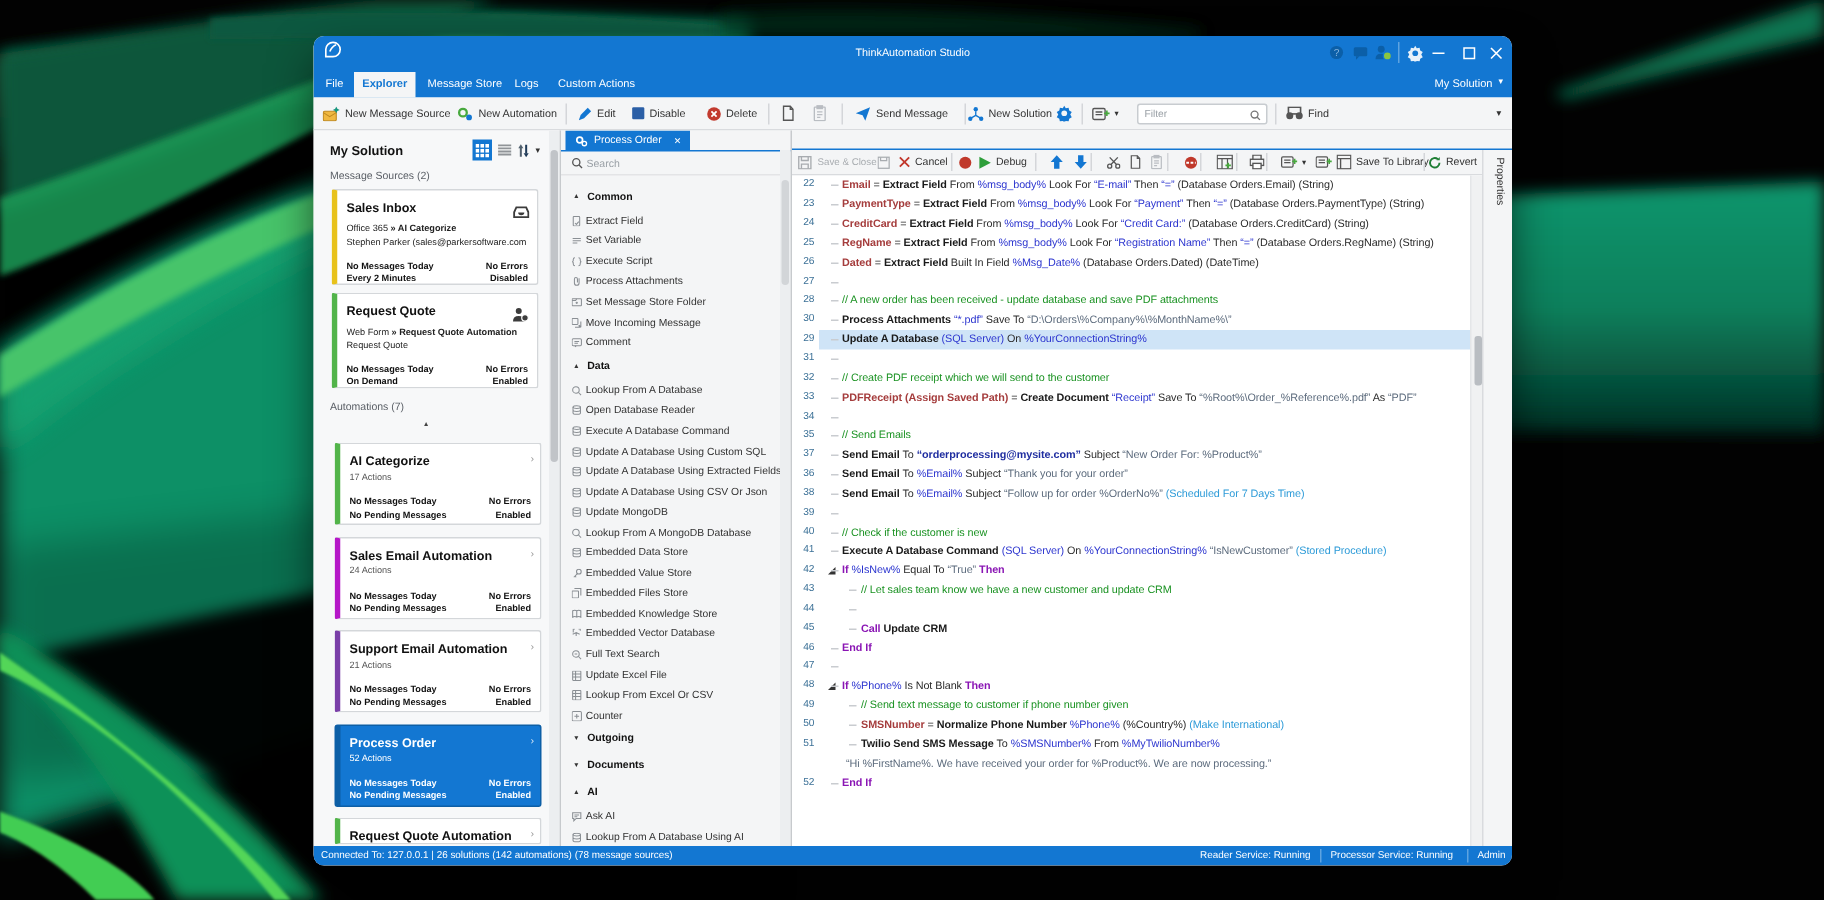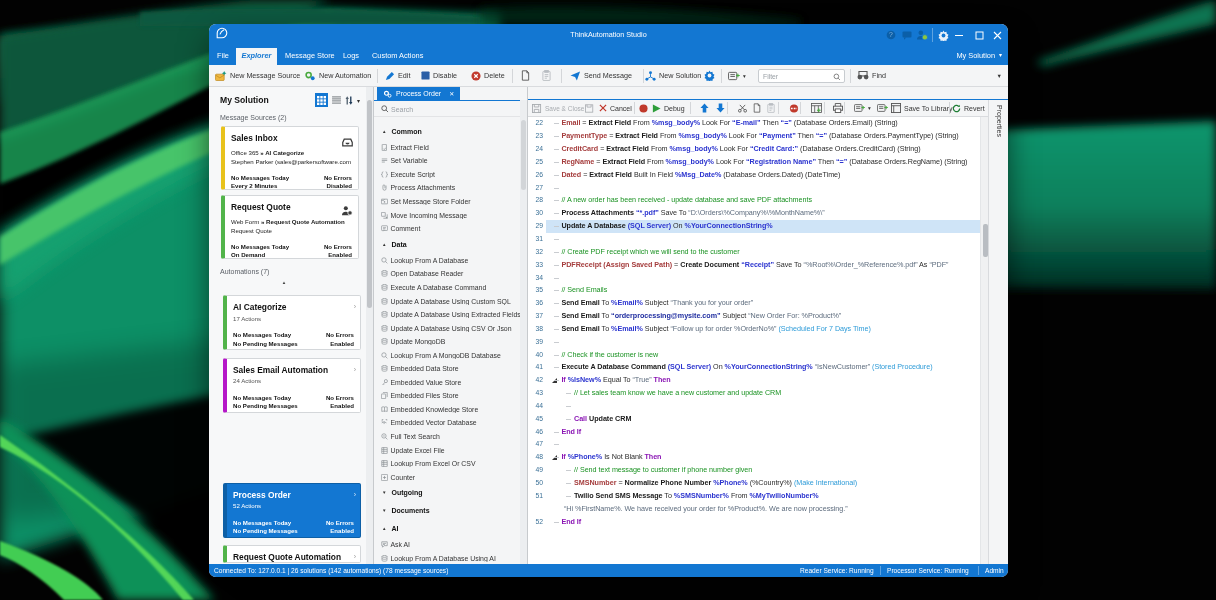--- a/index.html
+++ b/index.html
@@ -5,21 +5,21 @@
 html,body { width:1216px; height:600px; overflow:hidden; font-family:"Liberation Sans",sans-serif; }
 body { position:relative; background:#000; }
 #bg { position:absolute; inset:0; }
 #win { position:absolute; left:209px; top:24px; width:799px; height:553px; border-radius:7px; overflow:hidden; background:#fff; box-shadow:0 14px 32px -4px rgba(0,0,0,.72); }
 .tbar { height:22px; background:#1377d2; position:relative; color:#fff; }
 .tbar .logo { position:absolute; left:7px; top:3px; }
 .tbar .title { position:absolute; left:0; right:0; top:6px; text-align:center; font-size:7.2px; }
 .tico { position:absolute; top:3px; height:16px; width:16px; display:flex; align-items:center; justify-content:center; }
 .mbar { height:19px; background:#1377d2; position:relative; color:#fff; font-size:7.4px; }
 .mtab { position:absolute; top:0; height:19px; line-height:19px; text-align:center; white-space:nowrap; }
-.mtab.act { background:#f4f5f6; color:#1377d2; font-weight:bold; top:2px; height:17px; line-height:16px;font-style:italic; }
+.mtab.act { background:#f4f5f6; color:#1377d2; font-weight:bold; top:2px; height:17px; line-height:16px; }
 .tool { height:22px; background:#f4f5f6; border-bottom:1px solid #d9dbde; position:relative; font-size:7.2px; color:#333; }
 .tbtn { position:absolute; top:0; height:21px; display:flex; align-items:center; gap:3px; }
 .tsep { position:absolute; top:4px; height:14px; width:1px; background:#d4d6d9; }
 #content { position:absolute; top:63px; bottom:13px; left:0; right:0; display:flex; }
 #lpanel { width:165px; background:#f7f8f9; border-right:1px solid #c7cacd; position:relative; overflow:hidden; }
 #mpanel { width:154px; background:#f4f5f6; border-right:1px solid #c7cacd; position:relative; overflow:hidden; }
 #epanel { flex:1; background:#fff; position:relative; overflow:hidden; }
 .lpt { position:absolute; left:11px; top:8px; font-size:8.6px; font-weight:bold; color:#111; }
 .vicons { position:absolute; right:13px; top:6px; display:flex; align-items:center; gap:4px; }
 .vgrid { width:13px; height:14px; background:#1377d2; display:flex; align-items:center; justify-content:center; }
@@ -64,21 +64,21 @@
 .ln { position:absolute; left:0; top:0; width:15px; text-align:right; color:#3c7197; font-size:6.8px; font-weight:normal; }
 .tick { position:absolute; left:25.5px; top:6px; width:5px; height:1px; background:#c9ccd0; }
 .fold { position:absolute; left:24px; top:3.5px; width:0; height:0; border-left:5px solid transparent; border-bottom:5px solid #333; }
 .cx { position:absolute; left:33.4px; top:0; }
 .cx.i1 { left:46px; }
 .cl.ind .tick { left:38px; }
 .cw { position:absolute; left:36px; top:12.85px; white-space:nowrap; }
 .hl { background:linear-gradient(to right, #fff 0, #fff 18px, #cfe4f7 18px); }
 .cv { color:#a53d3d; font-weight:bold; }
 .ck { color:#1a1a1a; font-weight:bold; }
-.cb { color:#2c35cf; font-weight:bold; }
+.cb { color:#2c35cf; font-weight:normal; }
 .cs { color:#5c6b7d; }
 .ca { color:#1f2da0; font-weight:bold; }
 .cc { color:#1a9222; }
 .cp { color:#8a15b4; font-weight:bold; }
 .cm { color:#2d9bd8; }
 .cn { color:#2b2b2b; }
 .escroll { position:absolute; right:20px; top:30px; bottom:0; width:8px; background:#f0f1f2; border-left:1px solid #e4e6e8; }
 .ethumb { position:absolute; left:1.5px; width:5px; height:33px; background:#b9bdc2; border-radius:2px; top:107px; }
 .eprops { position:absolute; right:0; top:13px; bottom:0; width:20px; background:#f4f5f6; border-left:1px solid #d9dbde; }
 .eprops span { position:absolute; top:5px; left:7px; writing-mode:vertical-rl; font-size:7px; color:#333; }
@@ -382,20 +382,32 @@
   <div class="asub">24 Actions</div>
   <div class="cstats" style="margin-top:9px">
             <span>No Messages Today</span>
             <span>No Errors</span>
           </div>
   <div class="cstats">
             <span>No Pending Messages</span>
             <span>Enabled</span>
           </div>
 </div>
+<div class="acard" style="top:333px;height:55px;border-left-color:#7a3fa8">
+  <div class="atitle">Support Email Automation<span class="chev">›</span></div>
+  <div class="asub">21 Actions</div>
+  <div class="cstats" style="margin-top:9px">
+            <span>No Messages Today</span>
+            <span>No Errors</span>
+          </div>
+  <div class="cstats">
+            <span>No Pending Messages</span>
+            <span>Enabled</span>
+          </div>
+</div>
 <div class="acard sel" style="top:395.5px;height:55px;border-left-color:#0d5fa6">
   <div class="atitle">Process Order<span class="chev">›</span></div>
   <div class="asub">52 Actions</div>
   <div class="cstats" style="margin-top:9px">
             <span>No Messages Today</span>
             <span>No Errors</span>
           </div>
   <div class="cstats">
             <span>No Pending Messages</span>
             <span>Enabled</span>
@@ -797,28 +809,28 @@
             <span class="ln">34</span>
             <span class="tick"></span>
             <div class="cx"></div>
           </div>
 <div class="cl">
             <span class="ln">35</span>
             <span class="tick"></span>
             <div class="cx"><span class="cc">// Send Emails</span></div>
           </div>
 <div class="cl">
+            <span class="ln">37</span>
+            <span class="tick"></span>
+            <div class="cx"><span class="ck">Send Email</span><span class="cn"> To </span><span class="ca">“orderprocessing@mysite.com”</span><span class="cn"> Subject </span><span class="cs">“New Order For: %Product%”</span></div>
+          </div>
+<div class="cl">
             <span class="ln">36</span>
             <span class="tick"></span>
             <div class="cx"><span class="ck">Send Email</span><span class="cn"> To </span><span class="cb">%Email%</span><span class="cn"> Subject </span><span class="cs">“Thank you for your order”</span></div>
-          </div>
-<div class="cl">
-            <span class="ln">37</span>
-            <span class="tick"></span>
-            <div class="cx"><span class="ck">Send Email</span><span class="cn"> To </span><span class="ca">“orderprocessing@mysite.com”</span><span class="cn"> Subject </span><span class="cs">“New Order For: %Product%”</span></div>
           </div>
 <div class="cl">
             <span class="ln">38</span>
             <span class="tick"></span>
             <div class="cx"><span class="ck">Send Email</span><span class="cn"> To </span><span class="cb">%Email%</span><span class="cn"> Subject </span><span class="cs">“Follow up for order %OrderNo%”</span><span class="cn"> </span><span class="cm">(Scheduled For 7 Days Time)</span></div>
           </div>
 <div class="cl">
             <span class="ln">39</span>
             <span class="tick"></span>
             <div class="cx"></div>

